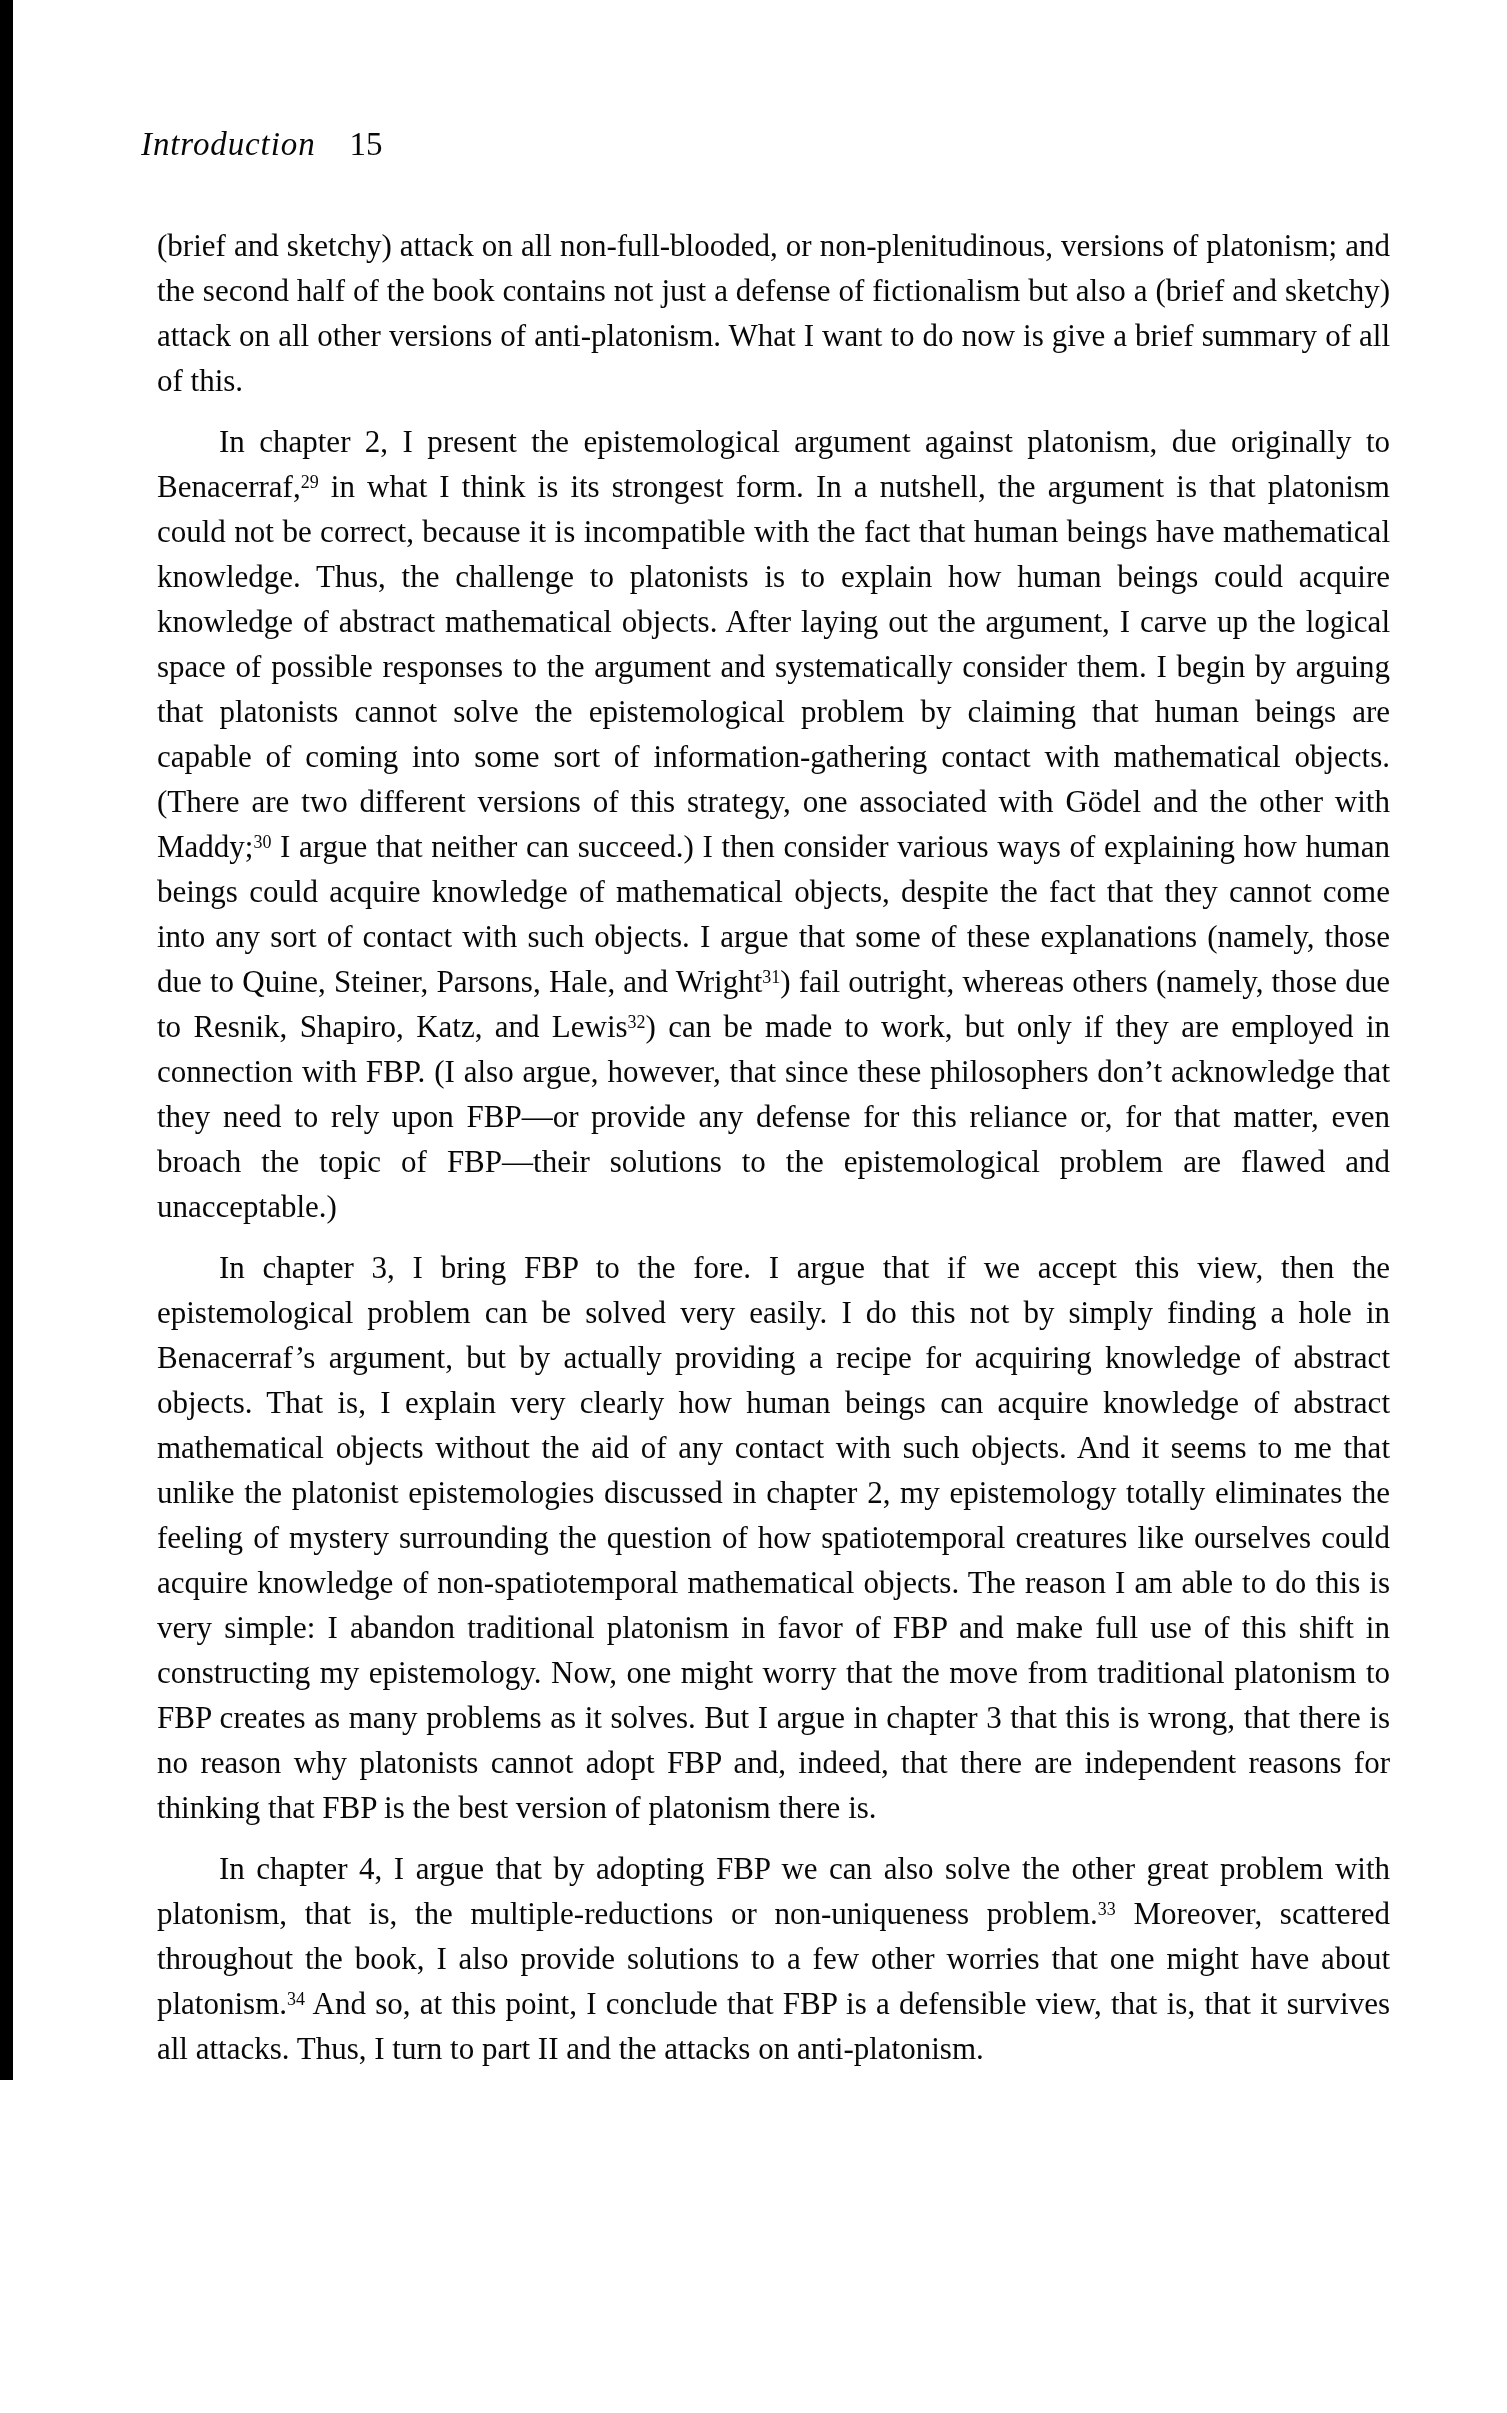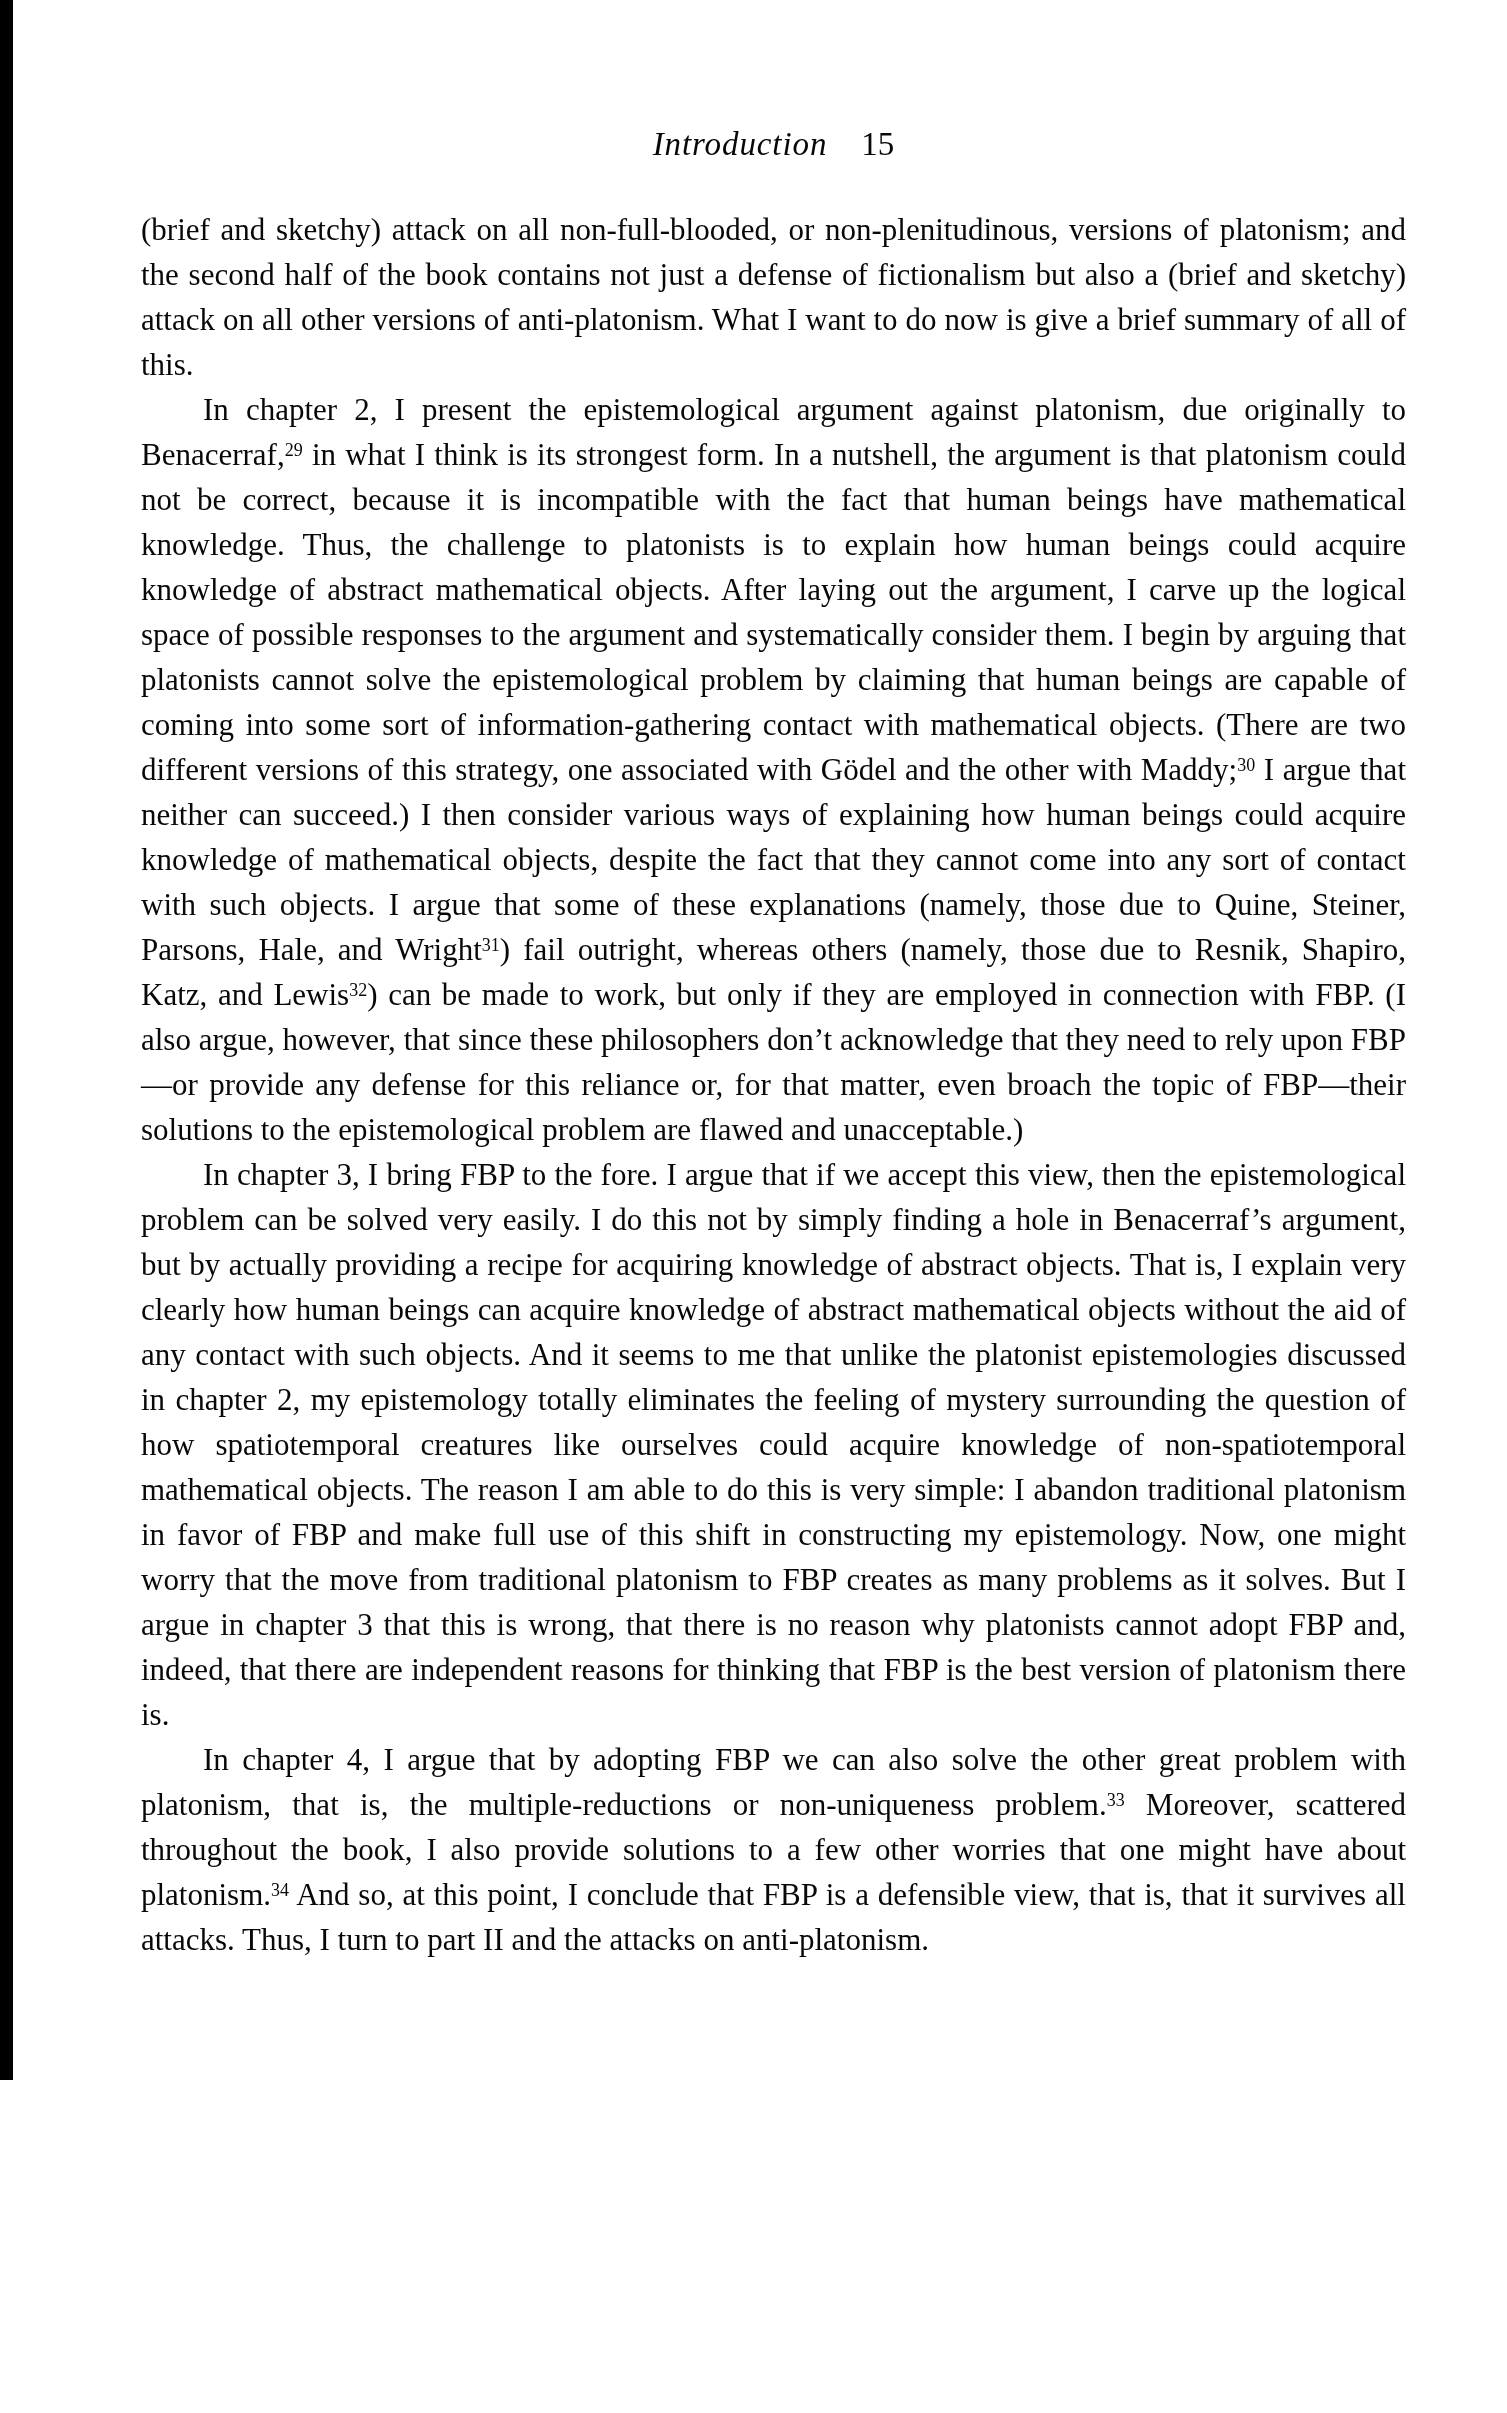--- a/index.html
+++ b/index.html
@@ -18,38 +18,38 @@
     top: 0;
     width: 13.3px;
     height: 2080px;
     background: #000000;
   }
   .running-header {
     position: absolute;
     top: 125px;
     left: 141px;
     width: 1265px;
-    text-align: center;
+    text-align: left;
     font-size: 33px;
     line-height: 39px;
     white-space: nowrap;
   }
   .rh-title { font-style: italic; letter-spacing: 0.9px; }
   .rh-page { margin-left: 34px; font-style: normal; }
   .text-block {
     position: absolute;
     left: 141px;
     top: 207px;
     width: 1265px;
     font-size: 31px;
     line-height: 45px;
     text-align: justify;
     text-justify: inter-word;
   }
-  .text-block p { margin: 0; padding: 0; }
+  .text-block p { margin: 16px; padding: 0; }
   .text-block p.indent { text-indent: 62px; }
   .it { }
   .sup {
     font-size: 0.58em;
     position: relative;
     top: -0.5em;
     line-height: 0;
   }
 </style>
 </head>

